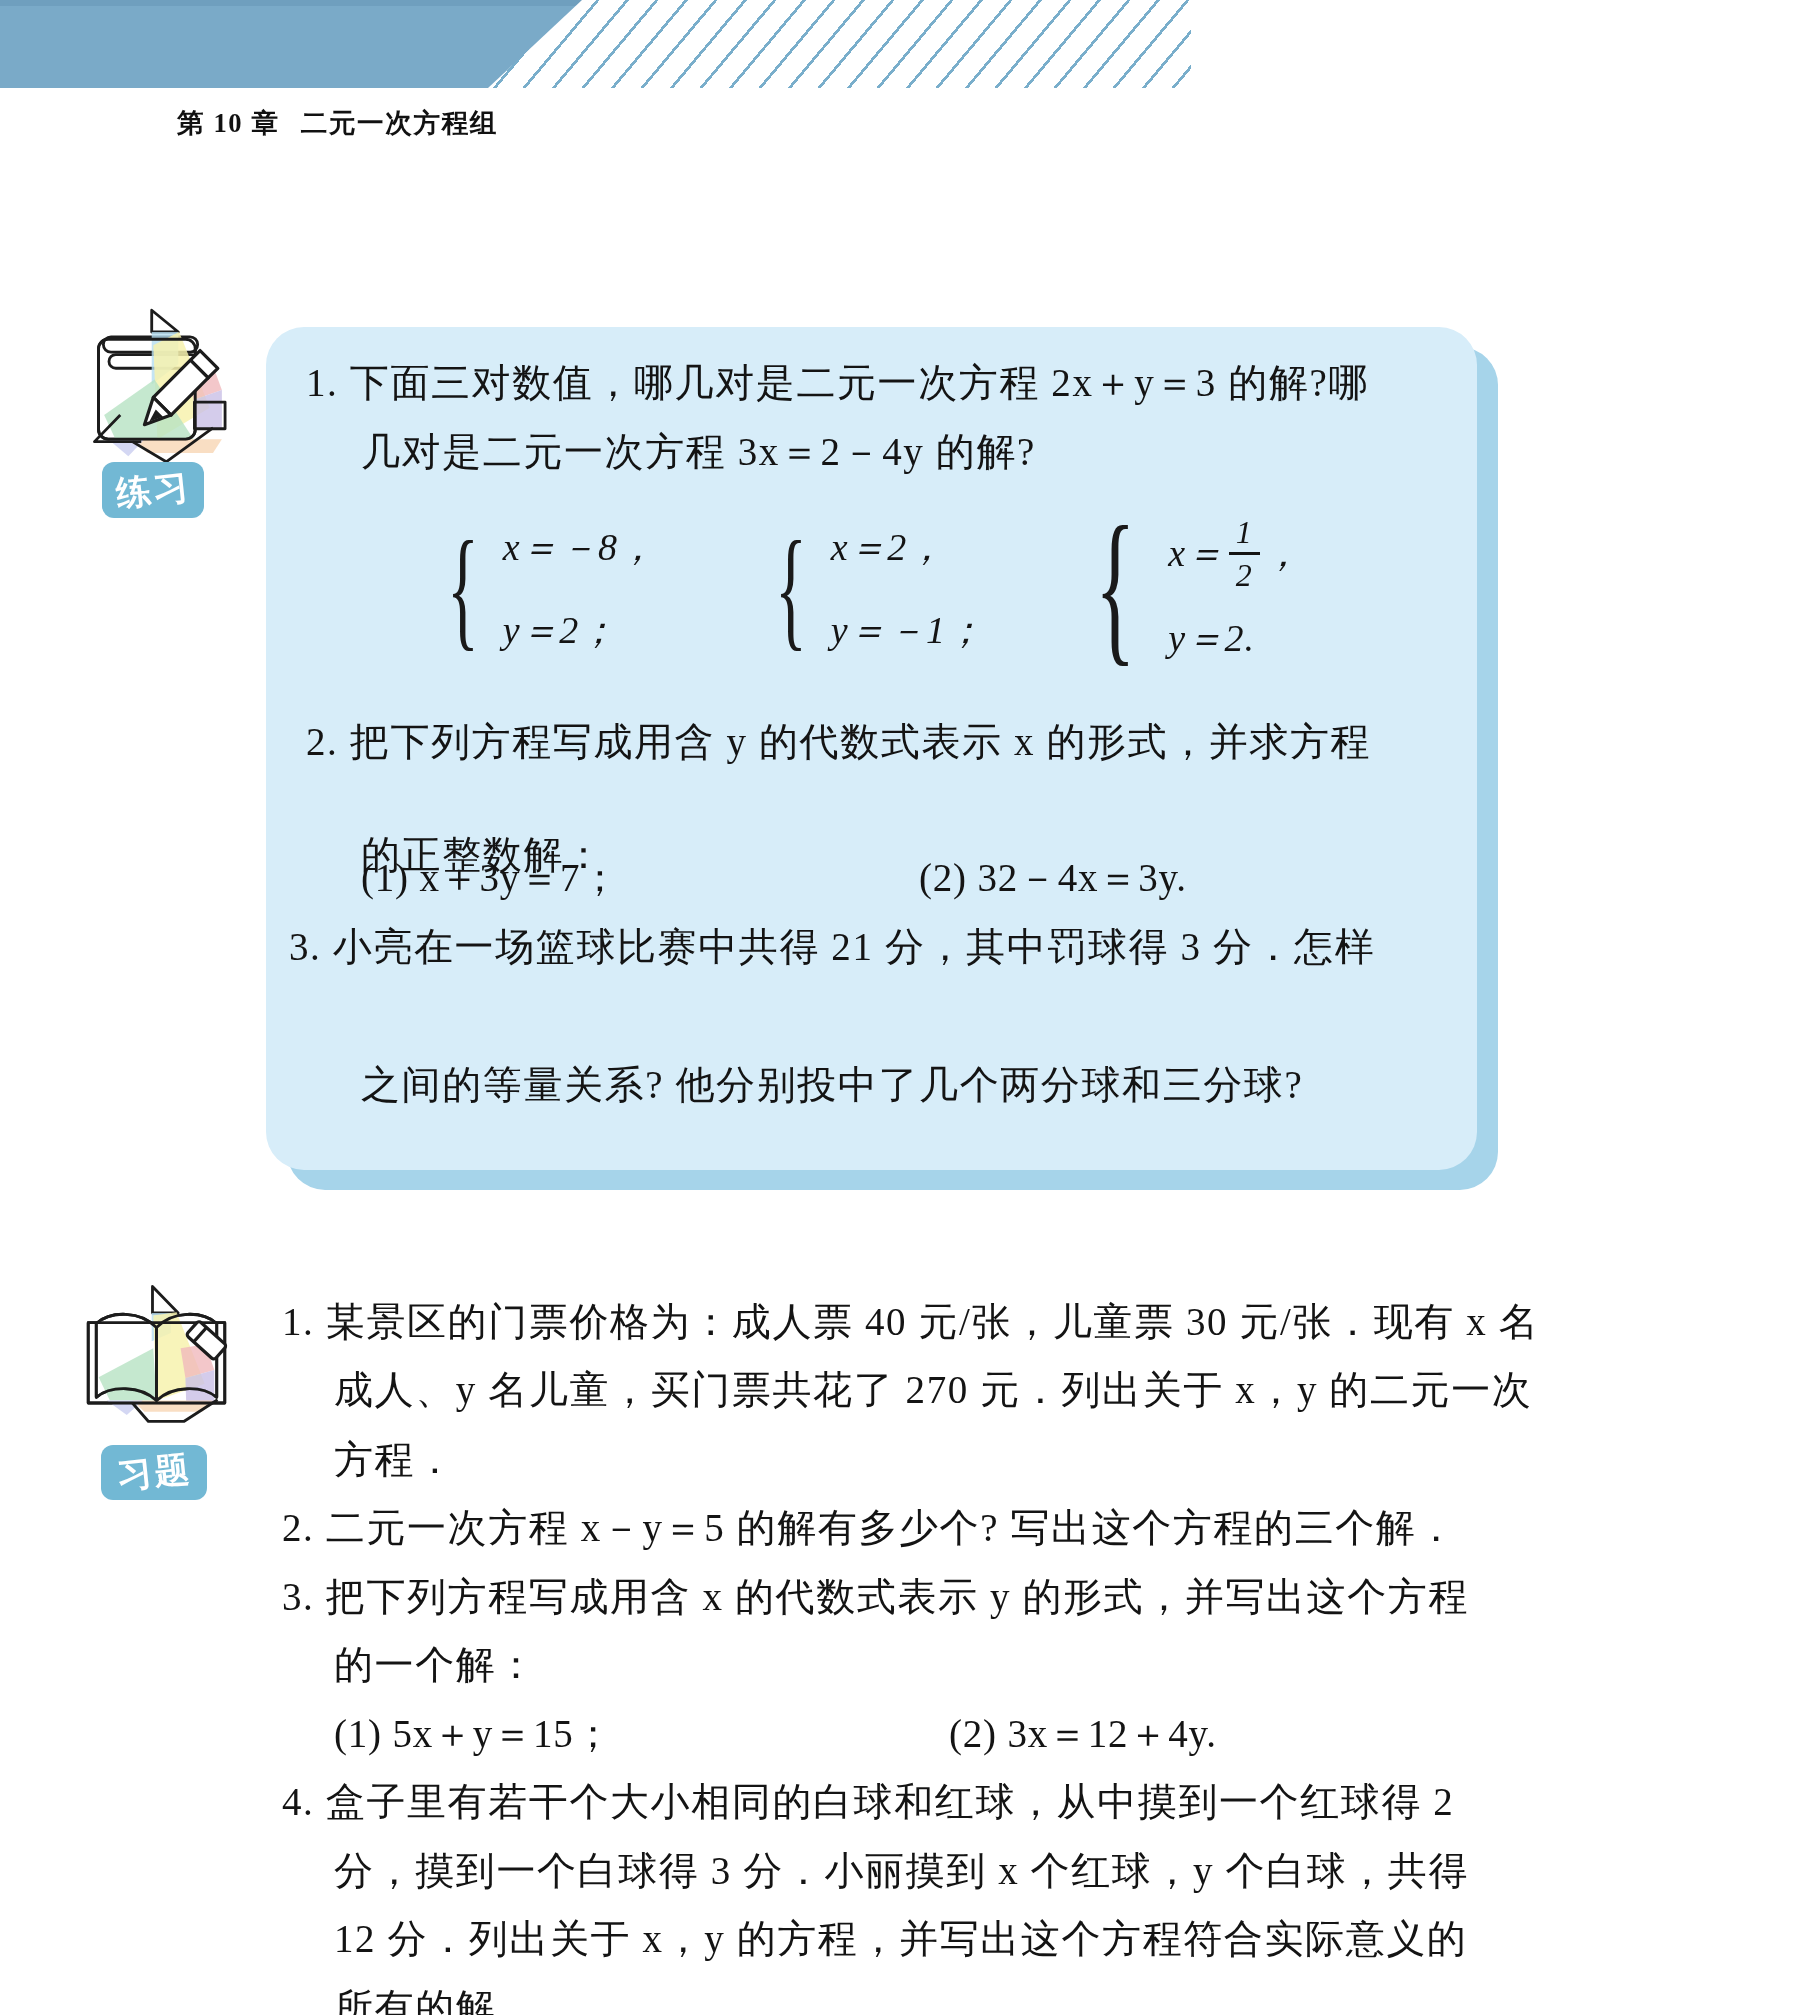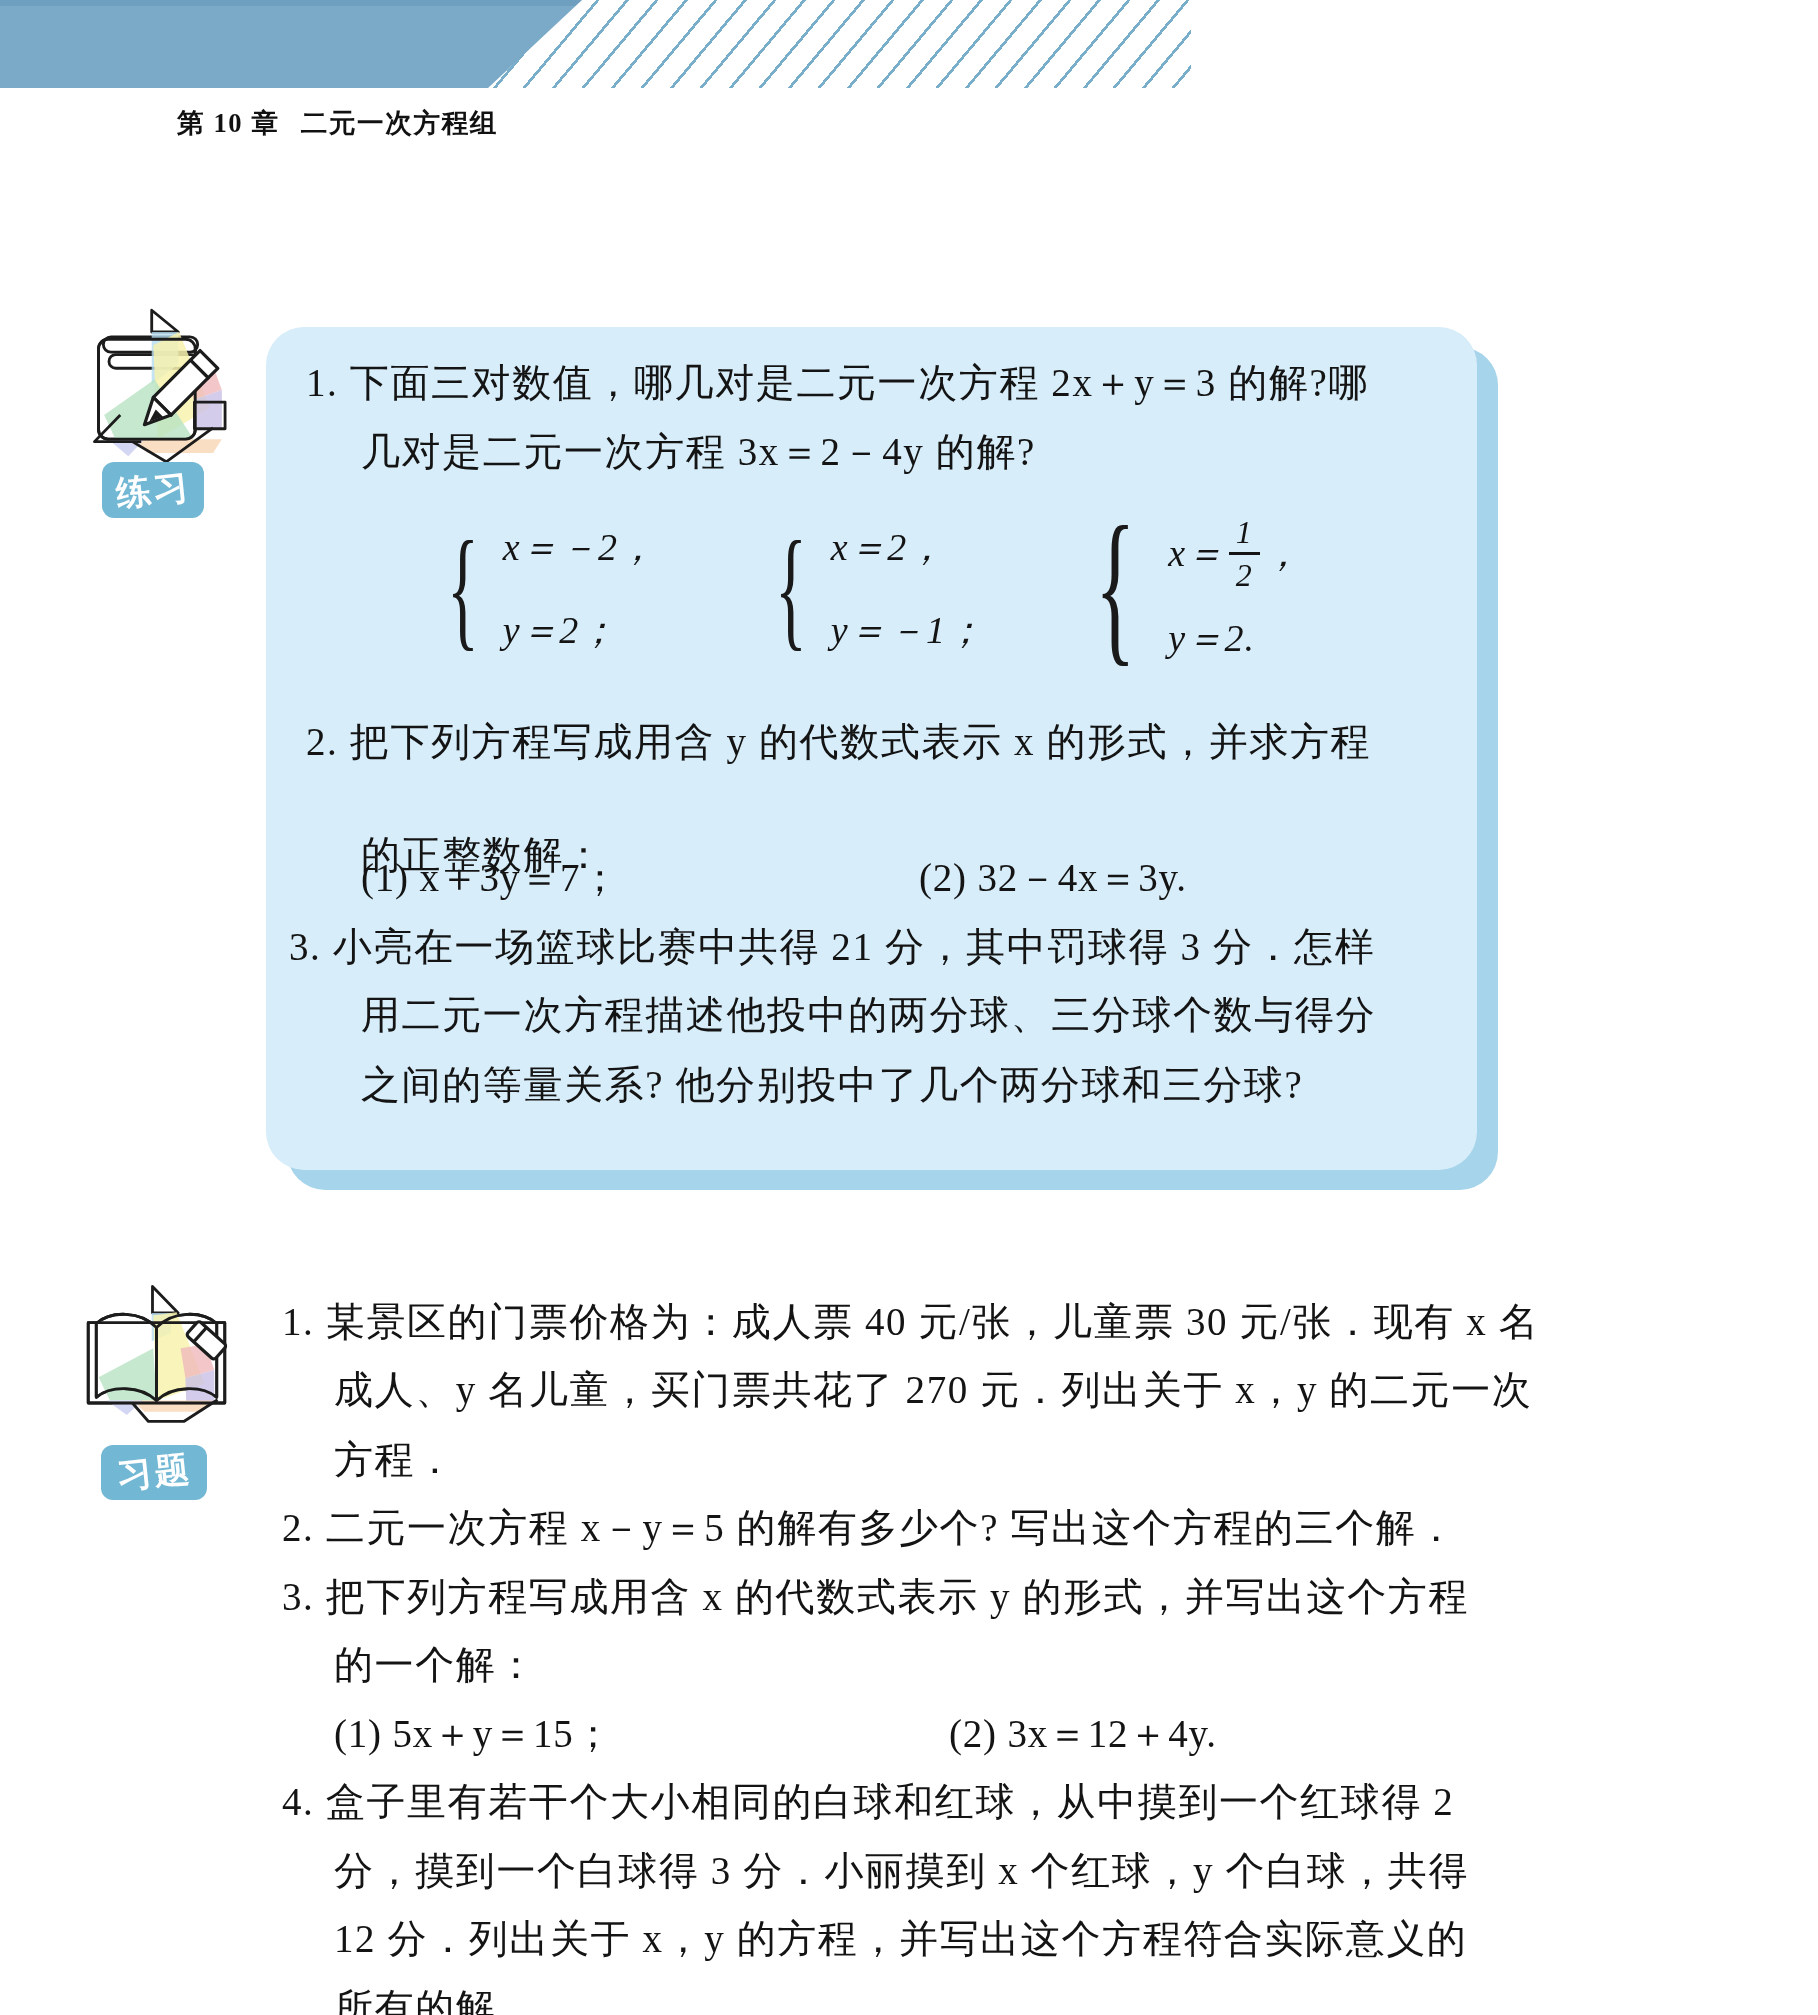--- a/index.html
+++ b/index.html
@@ -98,21 +98,21 @@
   <div class="badge practice">
     <span>练习</span>
   </div>
 
   <div class="tline" style="left:306px;top:363px">1. 下面三对数值，哪几对是二元一次方程 2x＋y＝3 的解?哪</div>
   <div class="tline" style="left:361px;top:432px">几对是二元一次方程 3x＝2－4y 的解?</div>
 
   <div class="system" style="left:447px;top:504px;height:169px">
     <span class="brace" style="font-size:133px">{</span>
     <span class="sys-col s12">
-      <span>x＝－2，</span>
+      <span>x＝－8，</span>
       <span>y＝2；</span>
     </span>
   </div>
   <div class="system" style="left:775px;top:504px;height:169px">
     <span class="brace" style="font-size:133px">{</span>
     <span class="sys-col s12">
       <span>x＝2，</span>
       <span>y＝－1；</span>
     </span>
   </div>
@@ -130,21 +130,20 @@
       </span>
       <span>y＝2.</span>
     </span>
   </div>
 
   <div class="tline" style="left:306px;top:722px">2. 把下列方程写成用含 y 的代数式表示 x 的形式，并求方程</div>
   <div class="tline" style="left:361px;top:835px">的正整数解：</div>
   <div class="tline eq" style="left:361px;top:858px">(1) x＋3y＝7；</div>
   <div class="tline eq" style="left:919px;top:858px">(2) 32－4x＝3y.</div>
   <div class="tline" style="left:289px;top:927px">3. 小亮在一场篮球比赛中共得 21 分，其中罚球得 3 分．怎样</div>
-  <div class="tline" style="left:361px;top:995px">用二元一次方程描述他投中的两分球、三分球个数与得分</div>
   <div class="tline" style="left:361px;top:1065px">之间的等量关系? 他分别投中了几个两分球和三分球?</div>
 
   <svg class="icon-svg" style="left:85px;top:1284px" width="143" height="148" viewBox="0 0 356 368">
     <g fill="#ffffff" stroke="#1c1c1c" stroke-width="7" stroke-linejoin="round">
       <polygon points="168,6 232,72 168,72"></polygon>
       <rect x="8" y="96" width="340" height="200"></rect>
       <path d="M178,108 C138,66 64,66 28,98 L28,282 C64,252 138,252 178,290 Z"></path>
       <path d="M178,108 C218,66 292,66 328,98 L328,282 C292,252 218,252 178,290 Z"></path>
     </g>
     <g stroke="none">

